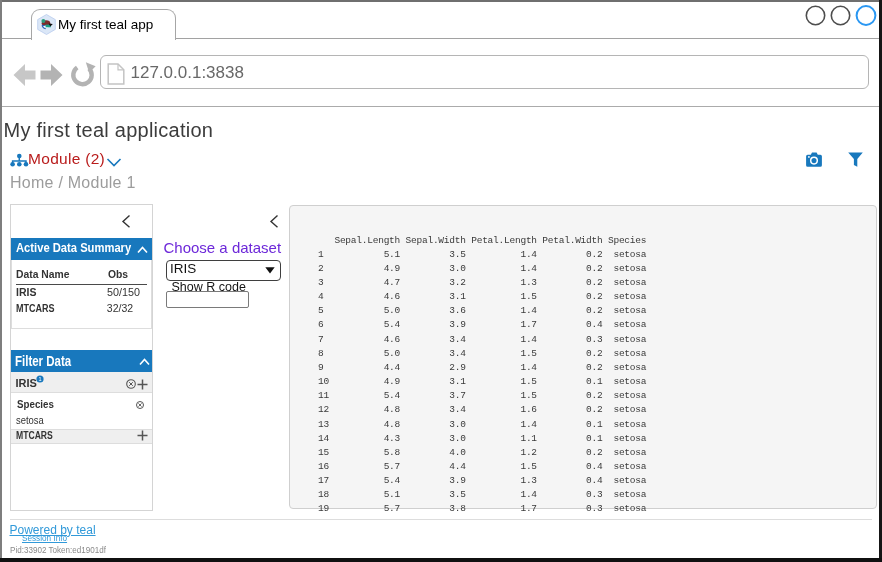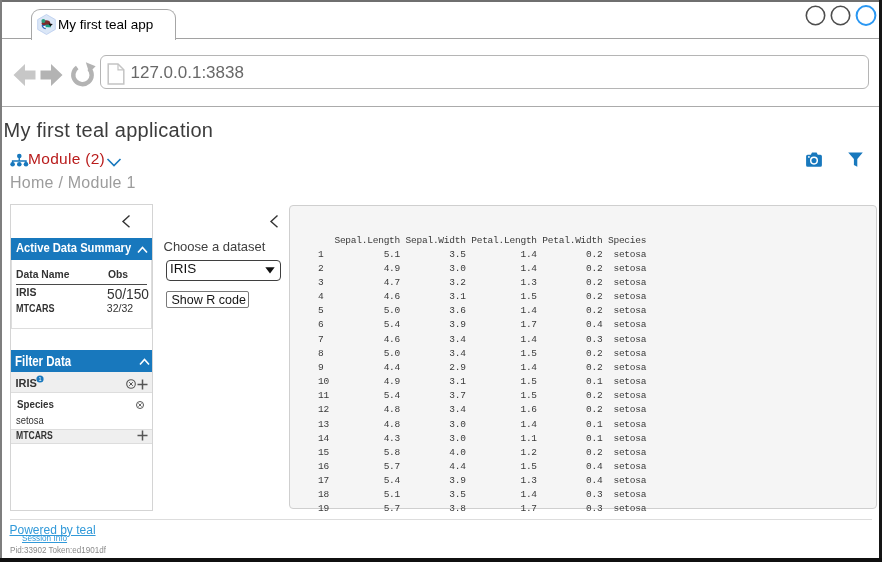--- a/index.html
+++ b/index.html
@@ -90,21 +90,21 @@
 <div class="abs" style="left:10.5px;top:237.5px;width:141px;height:22px;background:#1878bd;"></div>
 <div class="abs" style="left:15.5px;top:240.4px;font-size:13.5px;font-weight:700;color:#fff;transform:scaleX(0.83);transform-origin:left top;white-space:nowrap;">Active Data Summary</div>
 <svg class="abs" style="left:136.5px;top:245.5px;" width="11" height="8" viewBox="0 0 11 8">
   <polyline points="1,6.5 5.5,1.5 10,6.5" fill="none" stroke="#fff" stroke-width="1.6"></polyline>
 </svg>
 <div class="abs" style="left:10.5px;top:259.5px;width:141px;height:69px;border:1px solid #ddd;border-top:none;box-sizing:border-box;background:#fff;"></div>
 <div class="abs" style="left:16px;top:267.5px;font-size:11px;font-weight:700;color:#333;transform:scaleX(0.94);transform-origin:left top;white-space:nowrap;">Data Name</div>
 <div class="abs" style="left:107.5px;top:267.5px;font-size:11px;font-weight:700;color:#333;transform:scaleX(0.94);transform-origin:left top;">Obs</div>
 <div class="abs" style="left:15.5px;top:283.5px;width:131px;height:1.5px;background:#4a4a4a;"></div>
 <div class="abs" style="left:16px;top:286.1px;font-size:10.5px;font-weight:700;color:#333;">IRIS</div>
-<div class="abs" style="left:107px;top:286.1px;font-size:14px;color:#333;transform:scaleX(0.98);transform-origin:left top;">50/150</div>
+<div class="abs" style="left:107px;top:286.1px;font-size:11px;color:#333;transform:scaleX(0.98);transform-origin:left top;">50/150</div>
 <div class="abs" style="left:16px;top:302.4px;font-size:10.5px;font-weight:700;color:#333;transform:scaleX(0.86);transform-origin:left top;">MTCARS</div>
 <div class="abs" style="left:106.8px;top:302.4px;font-size:10.5px;color:#333;transform:scaleX(1);transform-origin:left top;">32/32</div>
 
 <div class="abs" style="left:10.5px;top:350px;width:141px;height:22.3px;background:#1878bd;"></div>
 <div class="abs" style="left:14.8px;top:352.5px;font-size:14px;font-weight:700;color:#fff;transform:scaleX(0.82);transform-origin:left top;white-space:nowrap;">Filter Data</div>
 <svg class="abs" style="left:138.5px;top:358px;" width="11" height="8" viewBox="0 0 11 8">
   <polyline points="1,6.5 5.5,1.5 10,6.5" fill="none" stroke="#fff" stroke-width="1.6"></polyline>
 </svg>
 
 <div class="abs" style="left:10.5px;top:372.3px;width:141px;height:21px;background:#efefef;border-bottom:1px solid #ddd;box-sizing:border-box;"></div>
@@ -130,30 +130,30 @@
 
 <div class="abs" style="left:10.5px;top:429.3px;width:141px;height:15px;background:#efefef;border-top:1px solid #ddd;border-bottom:1px solid #ddd;box-sizing:border-box;"></div>
 <div class="abs" style="left:15.5px;top:429.1px;font-size:10.5px;font-weight:700;color:#333;transform:scaleX(0.82);transform-origin:left top;">MTCARS</div>
 <svg class="abs" style="left:136.5px;top:429.8px;" width="11" height="11" viewBox="0 0 11 11">
   <path d="M5.5 0.5 V10.5 M0.5 5.5 H10.5" stroke="#555" stroke-width="1.5"></path>
 </svg>
 
 <svg class="abs" style="left:267.5px;top:213.5px;" width="12" height="15" viewBox="0 0 12 15">
   <polyline points="9.5,1.5 3,7.4 9.5,13.3" fill="none" stroke="#333" stroke-width="1.4"></polyline>
 </svg>
-<div class="abs" style="left:163.5px;top:239.3px;font-size:13px;color:#404040;text-align:center;">Choose a dataset</div>
+<div class="abs" style="left:163.5px;top:239.3px;font-size:15px;color:#6d28d9;text-align:center;">Choose a dataset</div>
 
 <div class="abs" style="left:166px;top:260px;width:115px;height:20.5px;border:1px solid #3f3f3f;border-radius:4px;box-sizing:border-box;background:#fff;"></div>
 <div class="abs" style="left:170px;top:261.2px;font-size:13.5px;color:#111;">IRIS</div>
 <svg class="abs" style="left:264.5px;top:267.3px;" width="10" height="7" viewBox="0 0 10 7">
   <polygon points="0.3,0.3 9.7,0.3 5,6.4" fill="#111"></polygon>
 </svg>
 
 <div class="abs" style="left:166px;top:291px;width:82.5px;height:17px;border:1px solid #7a7a7a;border-radius:2px;box-sizing:border-box;background:#fff;"></div>
-<div class="abs" style="left:171.5px;top:293px;font-size:12.5px;color:#141414;">Show R code</div>
+<div class="abs" style="left:171.5px;top:280px;font-size:12.5px;color:#141414;">Show R code</div>
 
 <div class="abs" style="left:289px;top:204.5px;width:587.5px;height:304.5px;background:#f5f5f5;border:1px solid #cfcfcf;border-radius:4px;box-sizing:border-box;"></div>
 <pre class="abs" style="left:302px;top:217.5px;margin:16px;font-family:'Liberation Mono',monospace;font-size:9.5px;letter-spacing:-0.23px;line-height:14.16px;color:#3a3a3a;">   Sepal.Length Sepal.Width Petal.Length Petal.Width Species
 1           5.1         3.5          1.4         0.2  setosa
 2           4.9         3.0          1.4         0.2  setosa
 3           4.7         3.2          1.3         0.2  setosa
 4           4.6         3.1          1.5         0.2  setosa
 5           5.0         3.6          1.4         0.2  setosa
 6           5.4         3.9          1.7         0.4  setosa
 7           4.6         3.4          1.4         0.3  setosa

